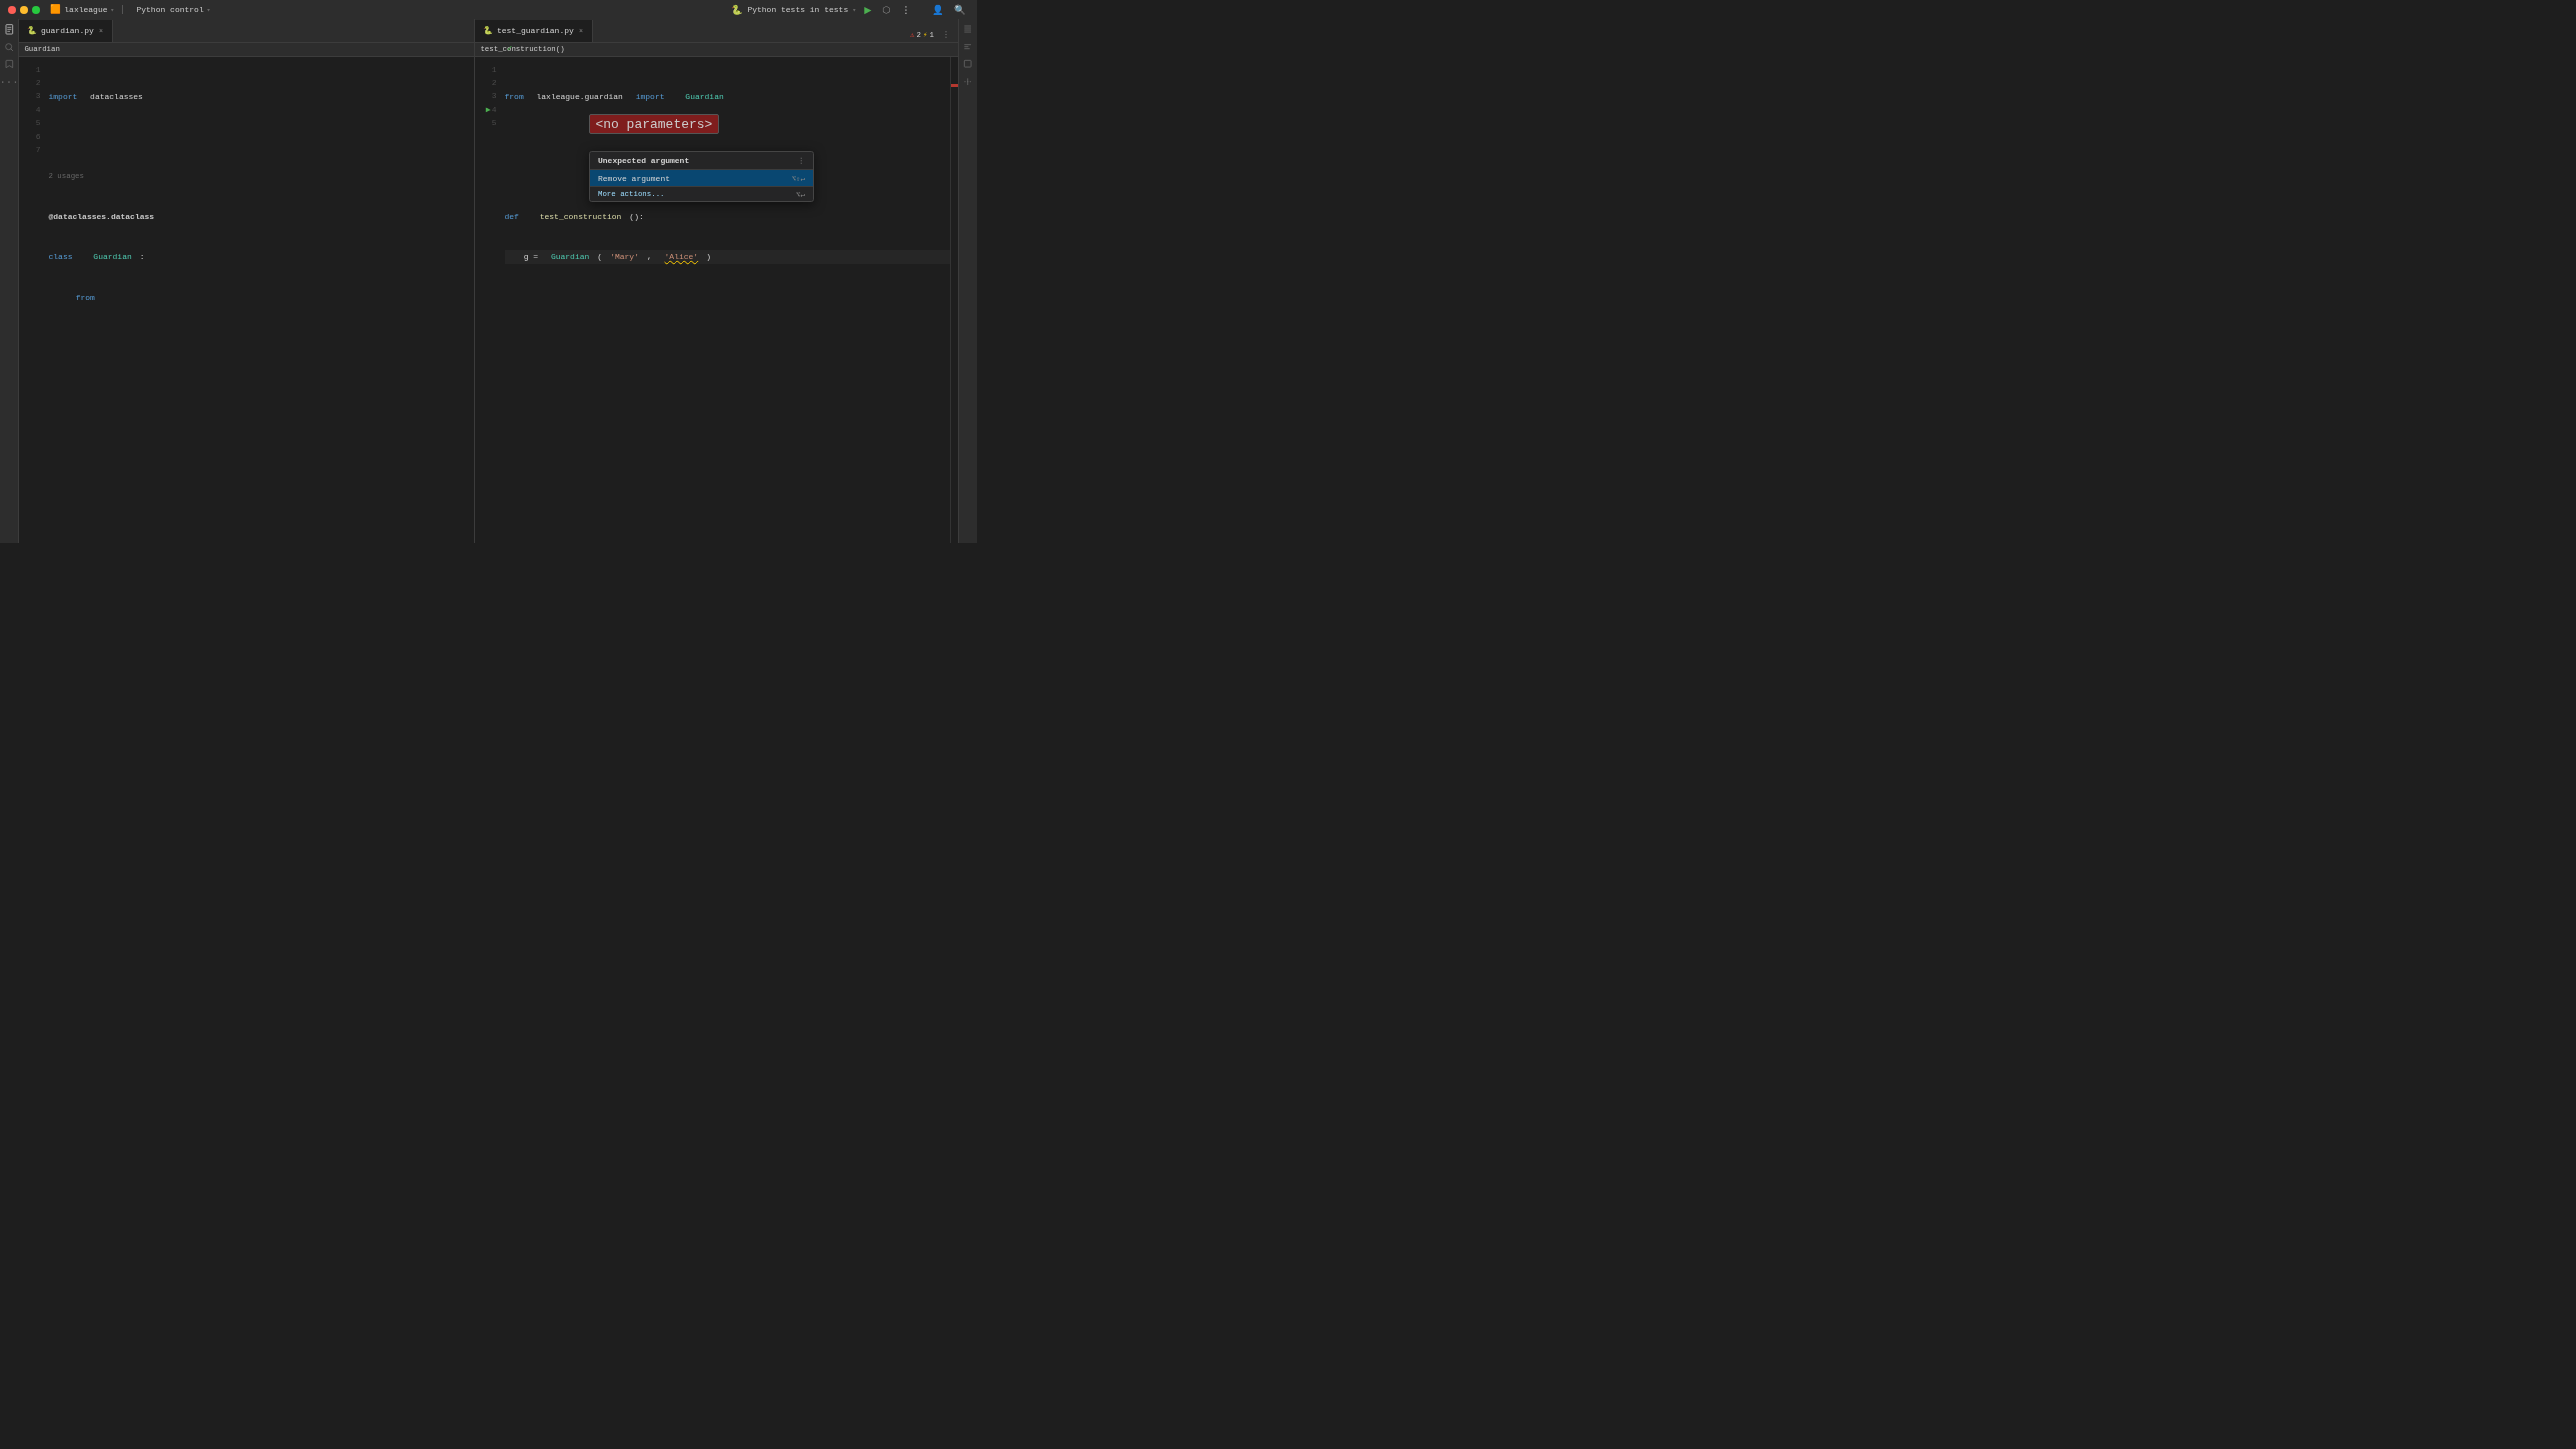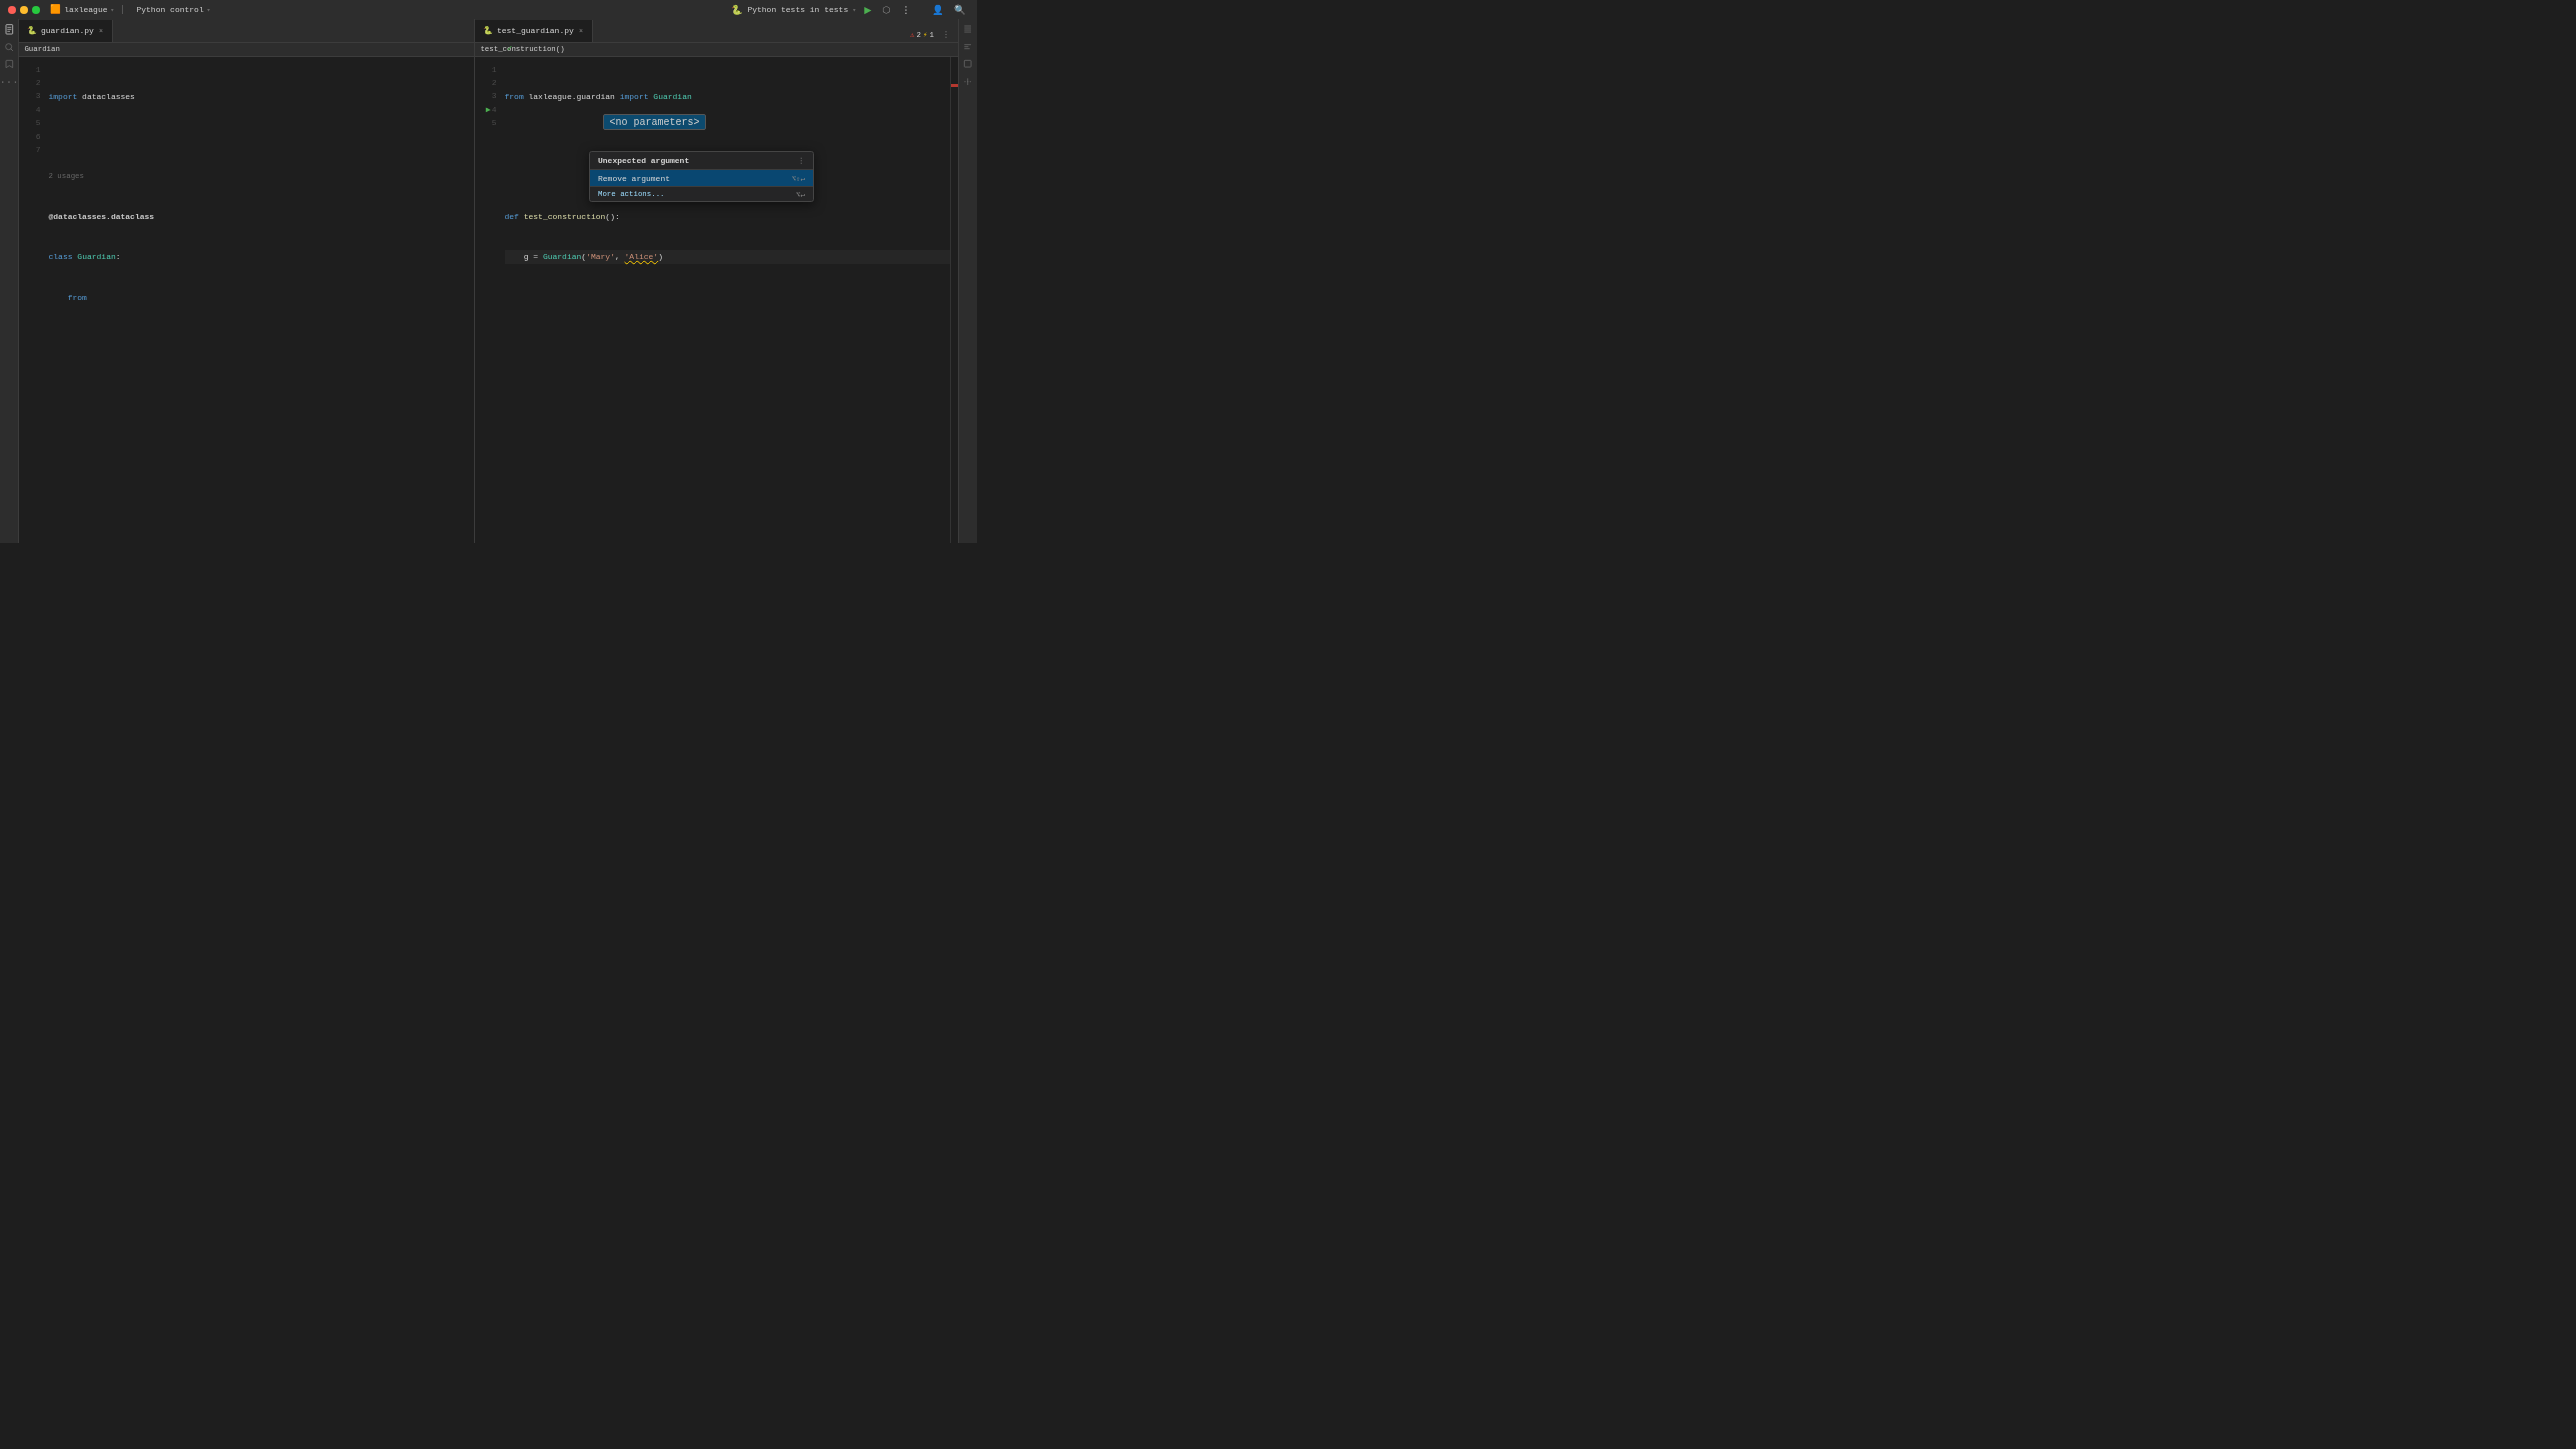--- a/index.html
+++ b/index.html
@@ -153,21 +153,21 @@
     .line-number { height: 13.4px; }
 
     .code-content {
       margin-left: 29.5px;
       padding: 5.4px 0;
       font-size: 8px;
       line-height: 13.4px;
       white-space: pre;
     }
 
-    .code-line { height: 13.4px; display: flex; align-items: center; }
+    .code-line { height: 13.4px; display: flex; align-items: center; gap: 8px; }
 
     
     .kw { color: #569cd6; }
     .fn { color: #dcdcaa; }
     .cls { color: #4ec9b0; }
     .str { color: #ce9178; }
     .dec { color: #c8c8c8; font-weight: bold; }
 
     
     .breadcrumb {
@@ -283,31 +283,30 @@
     }
     .status-left { display: flex; gap: 8px; align-items: center; }
     .status-right { margin-left: auto; display: flex; gap: 8px; align-items: center; }
     .status-item { display: flex; align-items: center; gap: 2.7px; cursor: pointer; }
     .error-count { color: #f48771; }
     .warning-count { color: #ffcc00; }
 
     
     .no-params-popup {
       position: absolute;
-      background: #0c4a6e;
+      background: #7f1d1d;
       border: 0.7px solid #555;
       border-radius: 2px;
       padding: 1.3px 5.4px;
-      font-size: 10px;
+      font-size: 13px;
       color: #ccc;
       white-space: nowrap;
       z-index: 200;
       top: 57px;
       left: 114px;
-      margin-left: 14px;
     }
 
     
     .quickfix-popup {
       position: absolute;
       background: #252526;
       border: 0.7px solid #454545;
       border-radius: 2.7px;
       width: 225px;
       z-index: 300;

